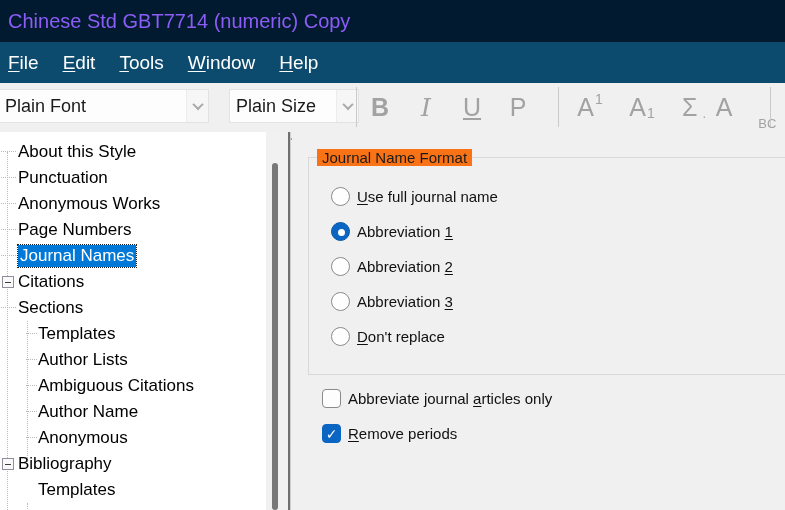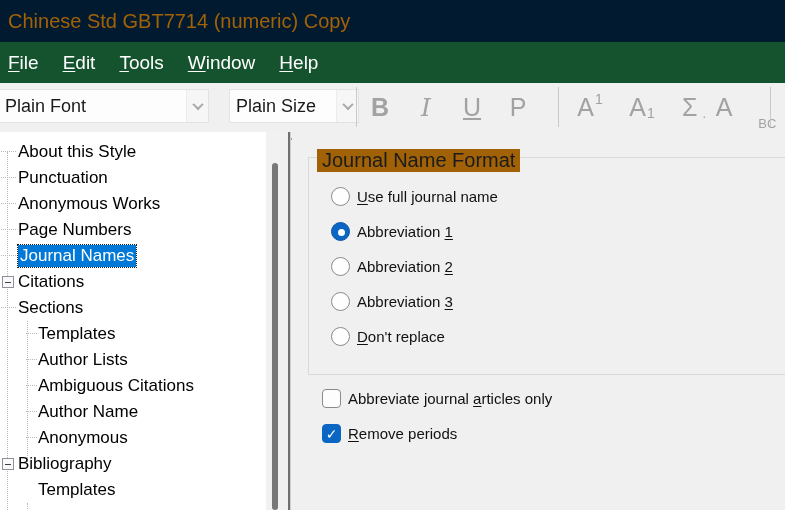--- a/index.html
+++ b/index.html
@@ -9,27 +9,27 @@
     background:#f0f0f0;
     position:relative;
   }
 
   
   .titlebar {
     position:absolute; left:0; top:0; width:785px; height:42px;
     background:#021a30; display:flex; align-items:center;
   }
   .titlebar .wtitle {
-    color:#a16207; font-size:20px; padding-left:8px; white-space:nowrap;
+    color:#8b5cf6; font-size:20px; padding-left:8px; white-space:nowrap;
   }
 
   
   .menubar {
     position:absolute; left:0; top:42px; width:785px; height:41px;
-    background:#14532d; display:flex; align-items:center; padding-left:8px;
+    background:#0c4a6e; display:flex; align-items:center; padding-left:8px;
   }
   .menu-item {
     color:#ffffff; font-size:19px; margin-right:24px; white-space:nowrap; cursor:default;
   }
   .mn { text-decoration:underline; text-underline-offset:2px; }
 
   
   .toolbar {
     position:absolute; left:0; top:83px; width:785px; height:57px;
     background:#f0f0f0; border-bottom:2px solid #9d9d9d;
@@ -117,22 +117,22 @@
   }
 
   
   .main { position:absolute; left:292px; top:0; width:493px; height:378px; background:#f0f0f0; font-size:15px; color:#111; }
 
   .groupbox {
     position:absolute; left:16px; top:25px; width:500px; height:218px;
     border:1px solid #d9d9d9;
   }
   .groupbox .legend {
-    position:absolute; left:8px; top:-9px; background:#a16207; padding:0 5px;
-    font-size:20px; color:#1b1b1b; white-space:nowrap;
+    position:absolute; left:8px; top:-9px; background:#f97316; padding:0 5px;
+    font-size:15px; color:#1b1b1b; white-space:nowrap;
   }
   .radio-list { position:absolute; left:0; top:21px; width:100%; }
   .radio-row { height:35px; display:flex; align-items:center; padding-left:22px; cursor:default; }
   .radio-circle {
     width:19px; height:19px; border-radius:50%; background:#fefefe;
     border:1px solid #8a8a8a; margin-right:7px; position:relative; flex:none;
   }
   .radio-row.checked .radio-circle { background:#0b66c3; border-color:#0857a8; }
   .radio-row.checked .radio-circle::after {
     content:""; position:absolute; left:6px; top:6px; width:7px; height:7px;

